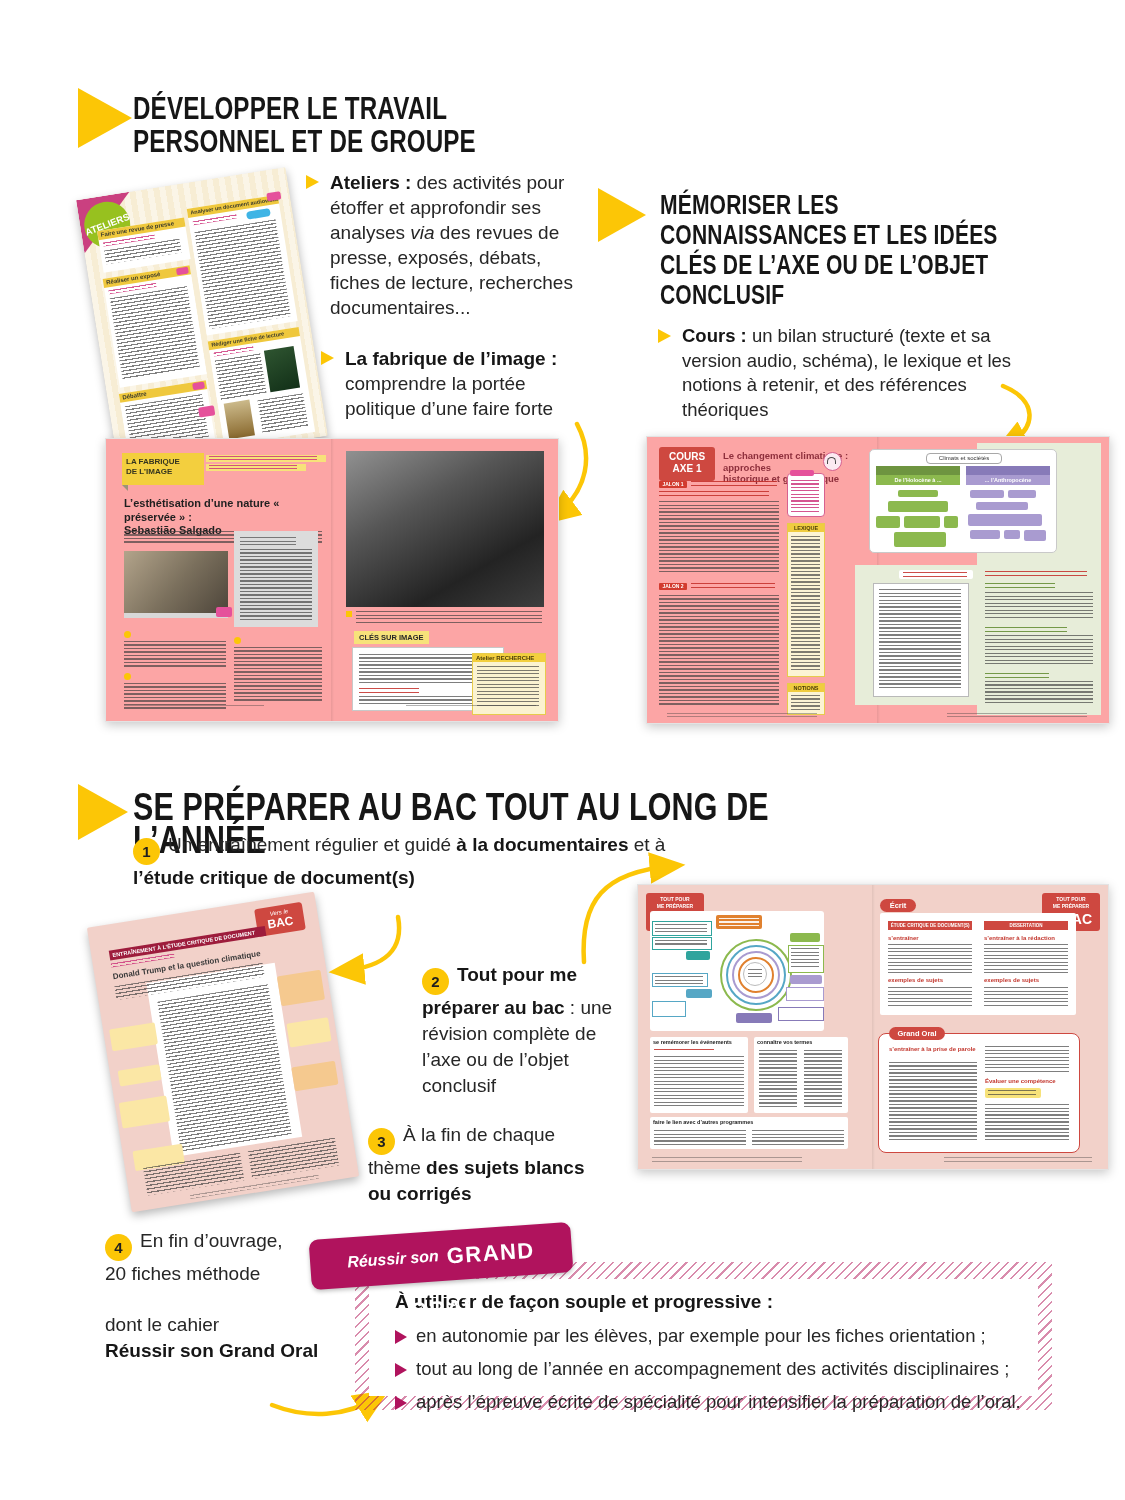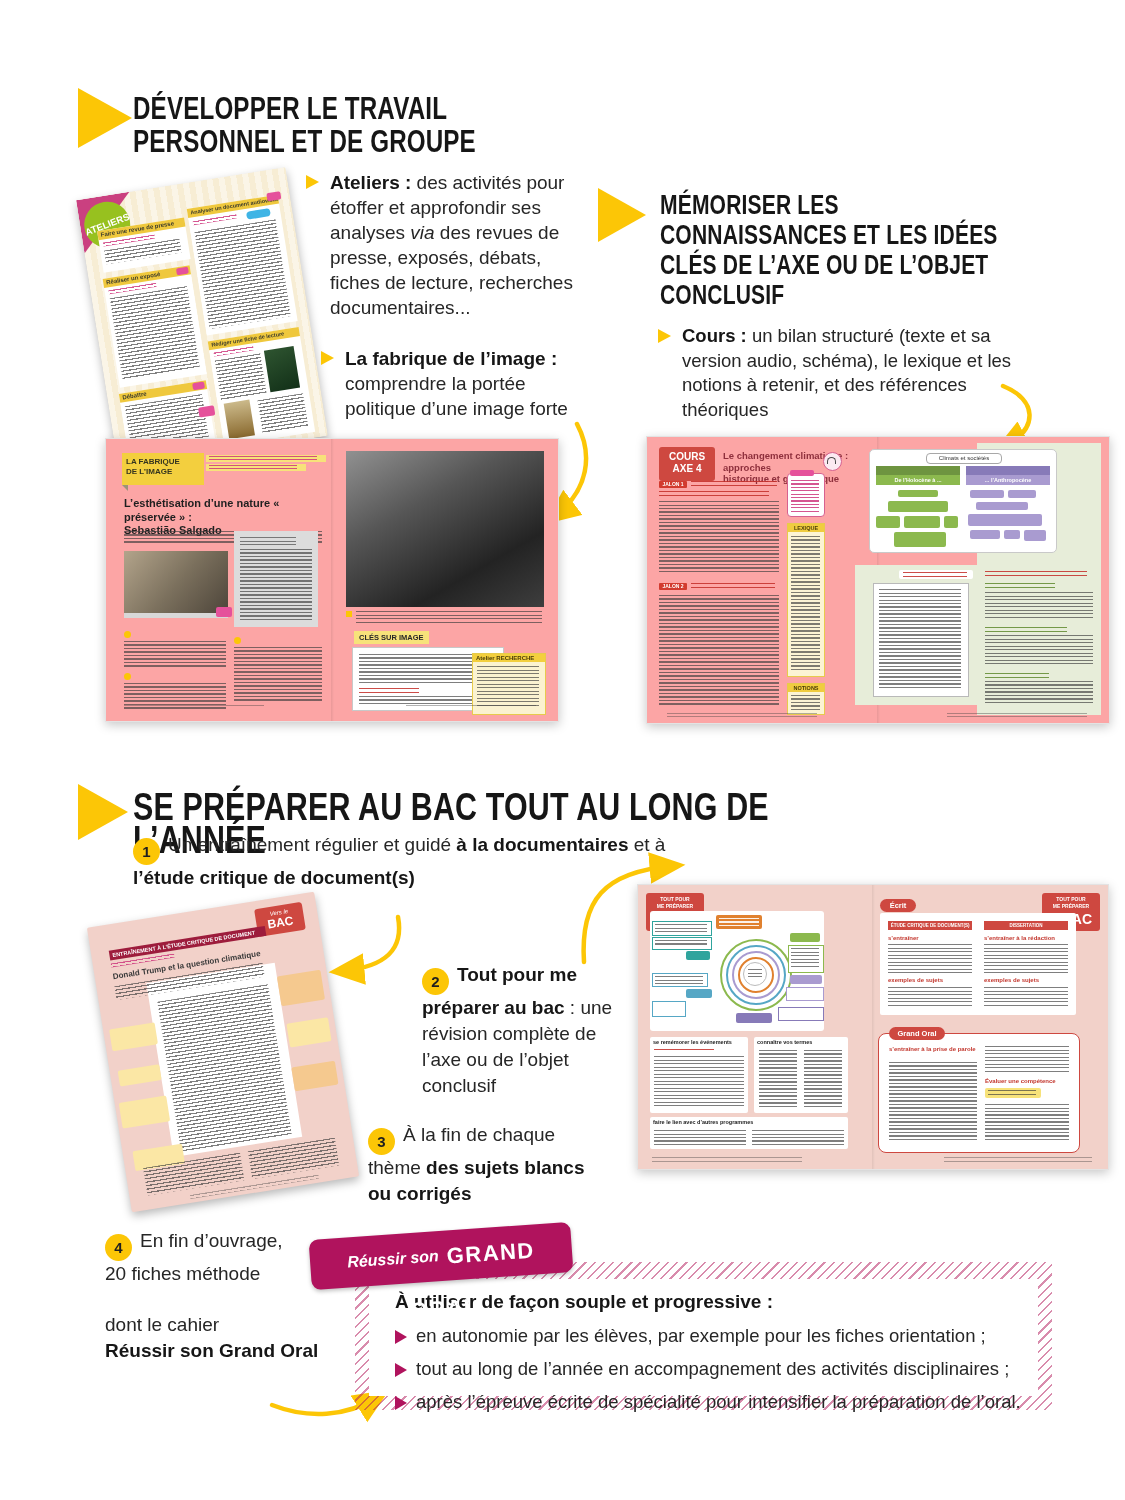--- a/index.html
+++ b/index.html
@@ -96,21 +96,21 @@
       <div class="a gl2" style="left:40px;top:66px;width:46px;height:34px"></div>
     </div>
     <div class="a gl2" style="left:12px;top:266px;width:60px;height:4px;opacity:.6"></div>
   </div>
 
   <div class="a note" style="left:330px;top:170px;width:256px">
     <i class="tri-y"></i><b>Ateliers :</b><span> des activités pour étoffer et approfondir ses analyses </span><em>via</em><span> des revues de presse, exposés, débats, fiches de lecture, recherches documentaires...</span>
   </div>
 
   <div class="a note" style="left:345px;top:346px;width:240px">
-    <i class="tri-y"></i><b>La fabrique de l’image :</b><span> comprendre la portée politique d’une image forte</span>
+    <i class="tri-y"></i><b>La fabrique de l’image :</b><span> comprendre la portée politique d’une faire forte</span>
   </div>
 
   <div class="a play" style="left:598px;top:188px;width:48px;height:54px"></div>
   <div class="a hline" style="left:660px;top:190px;font-size:27px;line-height:30px"><span class="cond pre">MÉMORISER LES
 CONNAISSANCES ET LES IDÉES
 CLÉS DE L’AXE OU DE L’OBJET
 CONCLUSIF</span></div>
 
   <div class="a note" style="left:682px;top:324px;width:352px;font-size:18.5px;line-height:24.5px">
     <i class="tri-y"></i><b>Cours :</b><span> un bilan structuré (texte et sa version audio, schéma), le lexique et les notions à retenir, et des références théoriques</span>
@@ -175,21 +175,21 @@
       <div style="background:#F3CF3E;font-size:6px;font-weight:700;color:#4a3d08;padding:1px 3px;white-space:nowrap;overflow:hidden">Atelier RECHERCHE</div>
       <div class="a gl2" style="left:4px;top:12px;width:62px;height:42px"></div>
     </div>
     <div class="a gl2" style="left:18px;top:266px;width:140px;height:4px;opacity:.6"></div>
     <div class="a gl2" style="left:300px;top:266px;width:130px;height:4px;opacity:.6"></div>
   </div>
 
   <div class="a spread" style="left:646px;top:436px;width:462px;height:286px">
     <div class="a" style="left:230px;top:0;width:3px;height:286px;background:linear-gradient(90deg,rgba(0,0,0,.08),rgba(0,0,0,0))"></div>
     <div class="a badge-red pre" style="left:12px;top:10px;width:56px;height:30px;font-size:10px;font-weight:700;line-height:12px;padding-top:4px">COURS
-AXE 4</div>
+AXE 1</div>
     <div class="a pre" style="left:76px;top:13px;width:168px;font-size:9.5px;line-height:11.5px;font-weight:700;color:#8E2F3C">Le changement climatique : approches
 historique et géopolitique</div>
     <div class="a hp" style="left:176px;top:15px;width:17px;height:17px"></div>
 
     <div class="a" style="left:12px;top:44px;width:28px;height:7px;background:#D23B2F;border-radius:1px;color:#fff;font-size:5px;font-weight:700;line-height:7px;text-align:center">JALON 1</div>
     <div class="a glr" style="left:44px;top:44px;width:86px;height:7px"></div>
     <div class="a glr" style="left:12px;top:54px;width:110px;height:5px"></div>
     <div class="a gl2" style="left:12px;top:64px;width:120px;height:72px"></div>
     <div class="a" style="left:12px;top:146px;width:28px;height:7px;background:#D23B2F;border-radius:1px;color:#fff;font-size:5px;font-weight:700;line-height:7px;text-align:center">JALON 2</div>
     <div class="a glr" style="left:44px;top:146px;width:84px;height:7px"></div>

